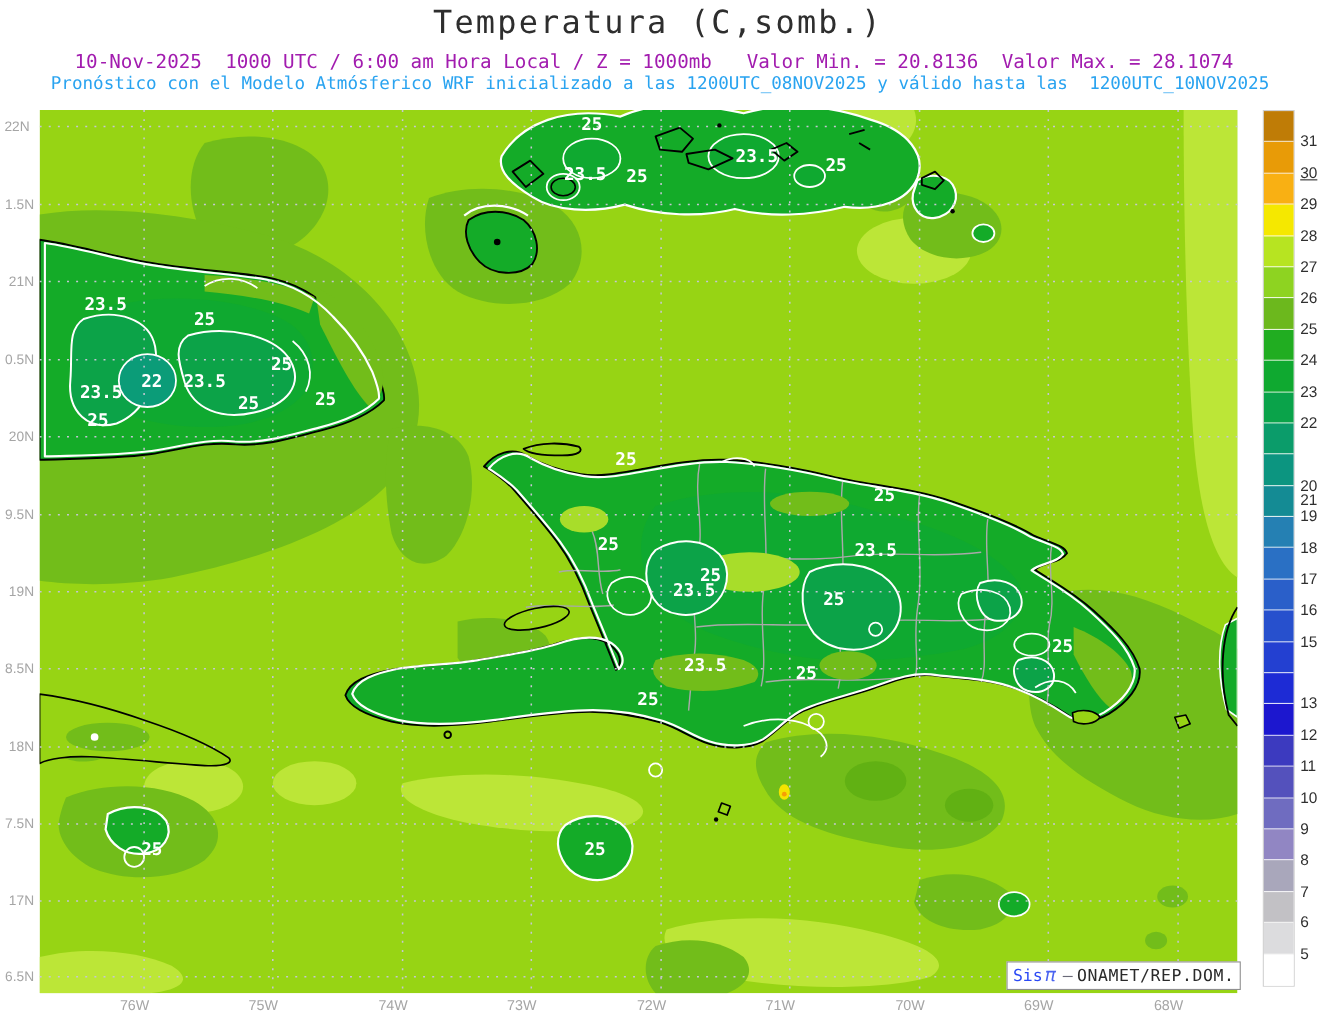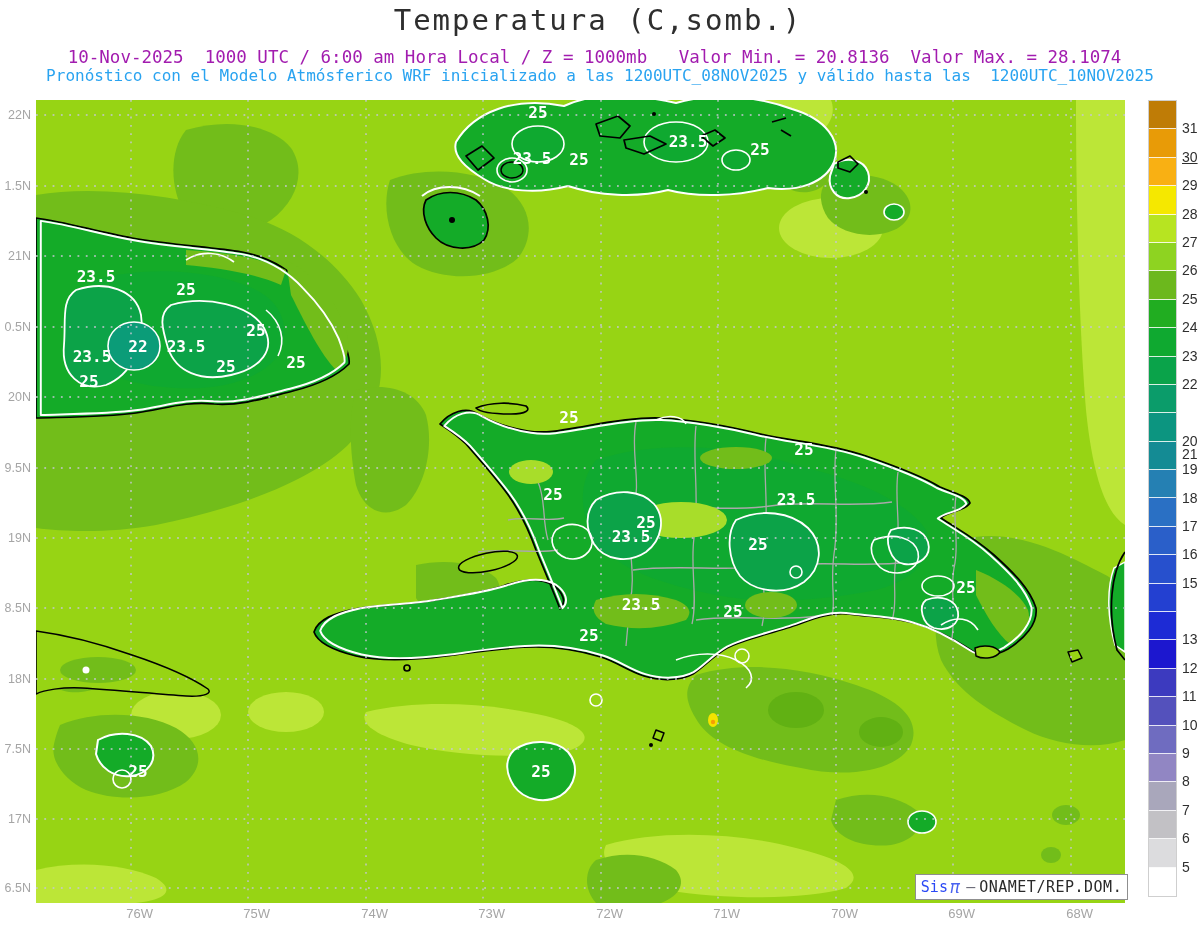--- a/index.html
+++ b/index.html
@@ -8,21 +8,21 @@
   #title{position:absolute;top:3px;left:0;width:1196px;text-align:center;font-size:29px;
          letter-spacing:2px;color:#2e2e2e;white-space:pre}
   #sub1{position:absolute;top:47px;left:0;width:1189px;text-align:center;font-size:17.5px;
         color:#a21caf;white-space:pre}
   #sub2{position:absolute;top:66px;left:0;width:1200px;text-align:center;font-size:16px;
         color:#29a3f0;white-space:pre}
   #map{position:absolute;left:36px;top:100px;width:1089px;height:803px}
   #map svg{display:block;width:1089px;height:803px}
   .lat-label{position:absolute;left:0;width:31px;text-align:right;
              font:12.5px "Liberation Sans",sans-serif;color:#a5a5a5}
-  .lon-label{position:absolute;top:906px;width:44px;text-align:right;
+  .lon-label{position:absolute;top:906px;width:44px;text-align:left;
              font:13px "Liberation Sans",sans-serif;color:#a5a5a5}
   #colorbar{position:absolute;left:1148px;top:100px;width:27px;height:795px;
             border:1px solid #cfcfcf;display:flex;flex-direction:column;background:#fff}
   .cb-band{flex:1;border-bottom:1px solid rgba(255,255,255,.85)}
   .cb-label{position:absolute;left:1182px;font:14px "Liberation Sans",sans-serif;color:#2f2f2f}
   #credit{position:absolute;left:915px;top:874px;width:211px;height:24px;background:#fff;
           border:1px solid #8f8f8f;display:flex;align-items:center;justify-content:center;
           font-size:15px;color:#222}
   #credit .sis{color:#2b49f5}
   #credit .pi{color:#4a63f0;font-style:italic;font-size:17px;margin:0 2px}
@@ -283,21 +283,21 @@
     <div class="cb-band" style="background: rgb(255, 255, 255);"></div>
   </div>
 
 <div id="credit">
   <span class="sis">Sis</span>
     <span class="pi">π</span>
   <span class="dash">–</span>
   <span class="org">ONAMET/REP.DOM.</span>
 </div>
 
-<div class="lat-label" style="top: 108px;">22N</div>
+<div class="lat-label" style="top: 108px; text-align: center;">22N</div>
 <div class="lat-label" style="top: 179px;">1.5N</div>
 <div class="lat-label" style="top: 249px;">21N</div>
 <div class="lat-label" style="top: 320px;">0.5N</div>
 <div class="lat-label" style="top: 390px;">20N</div>
 <div class="lat-label" style="top: 461px;">9.5N</div>
 <div class="lat-label" style="top: 531px;">19N</div>
 <div class="lat-label" style="top: 601px;">8.5N</div>
 <div class="lat-label" style="top: 672px;">18N</div>
 <div class="lat-label" style="top: 742px;">7.5N</div>
 <div class="lat-label" style="top: 812px;">17N</div>

